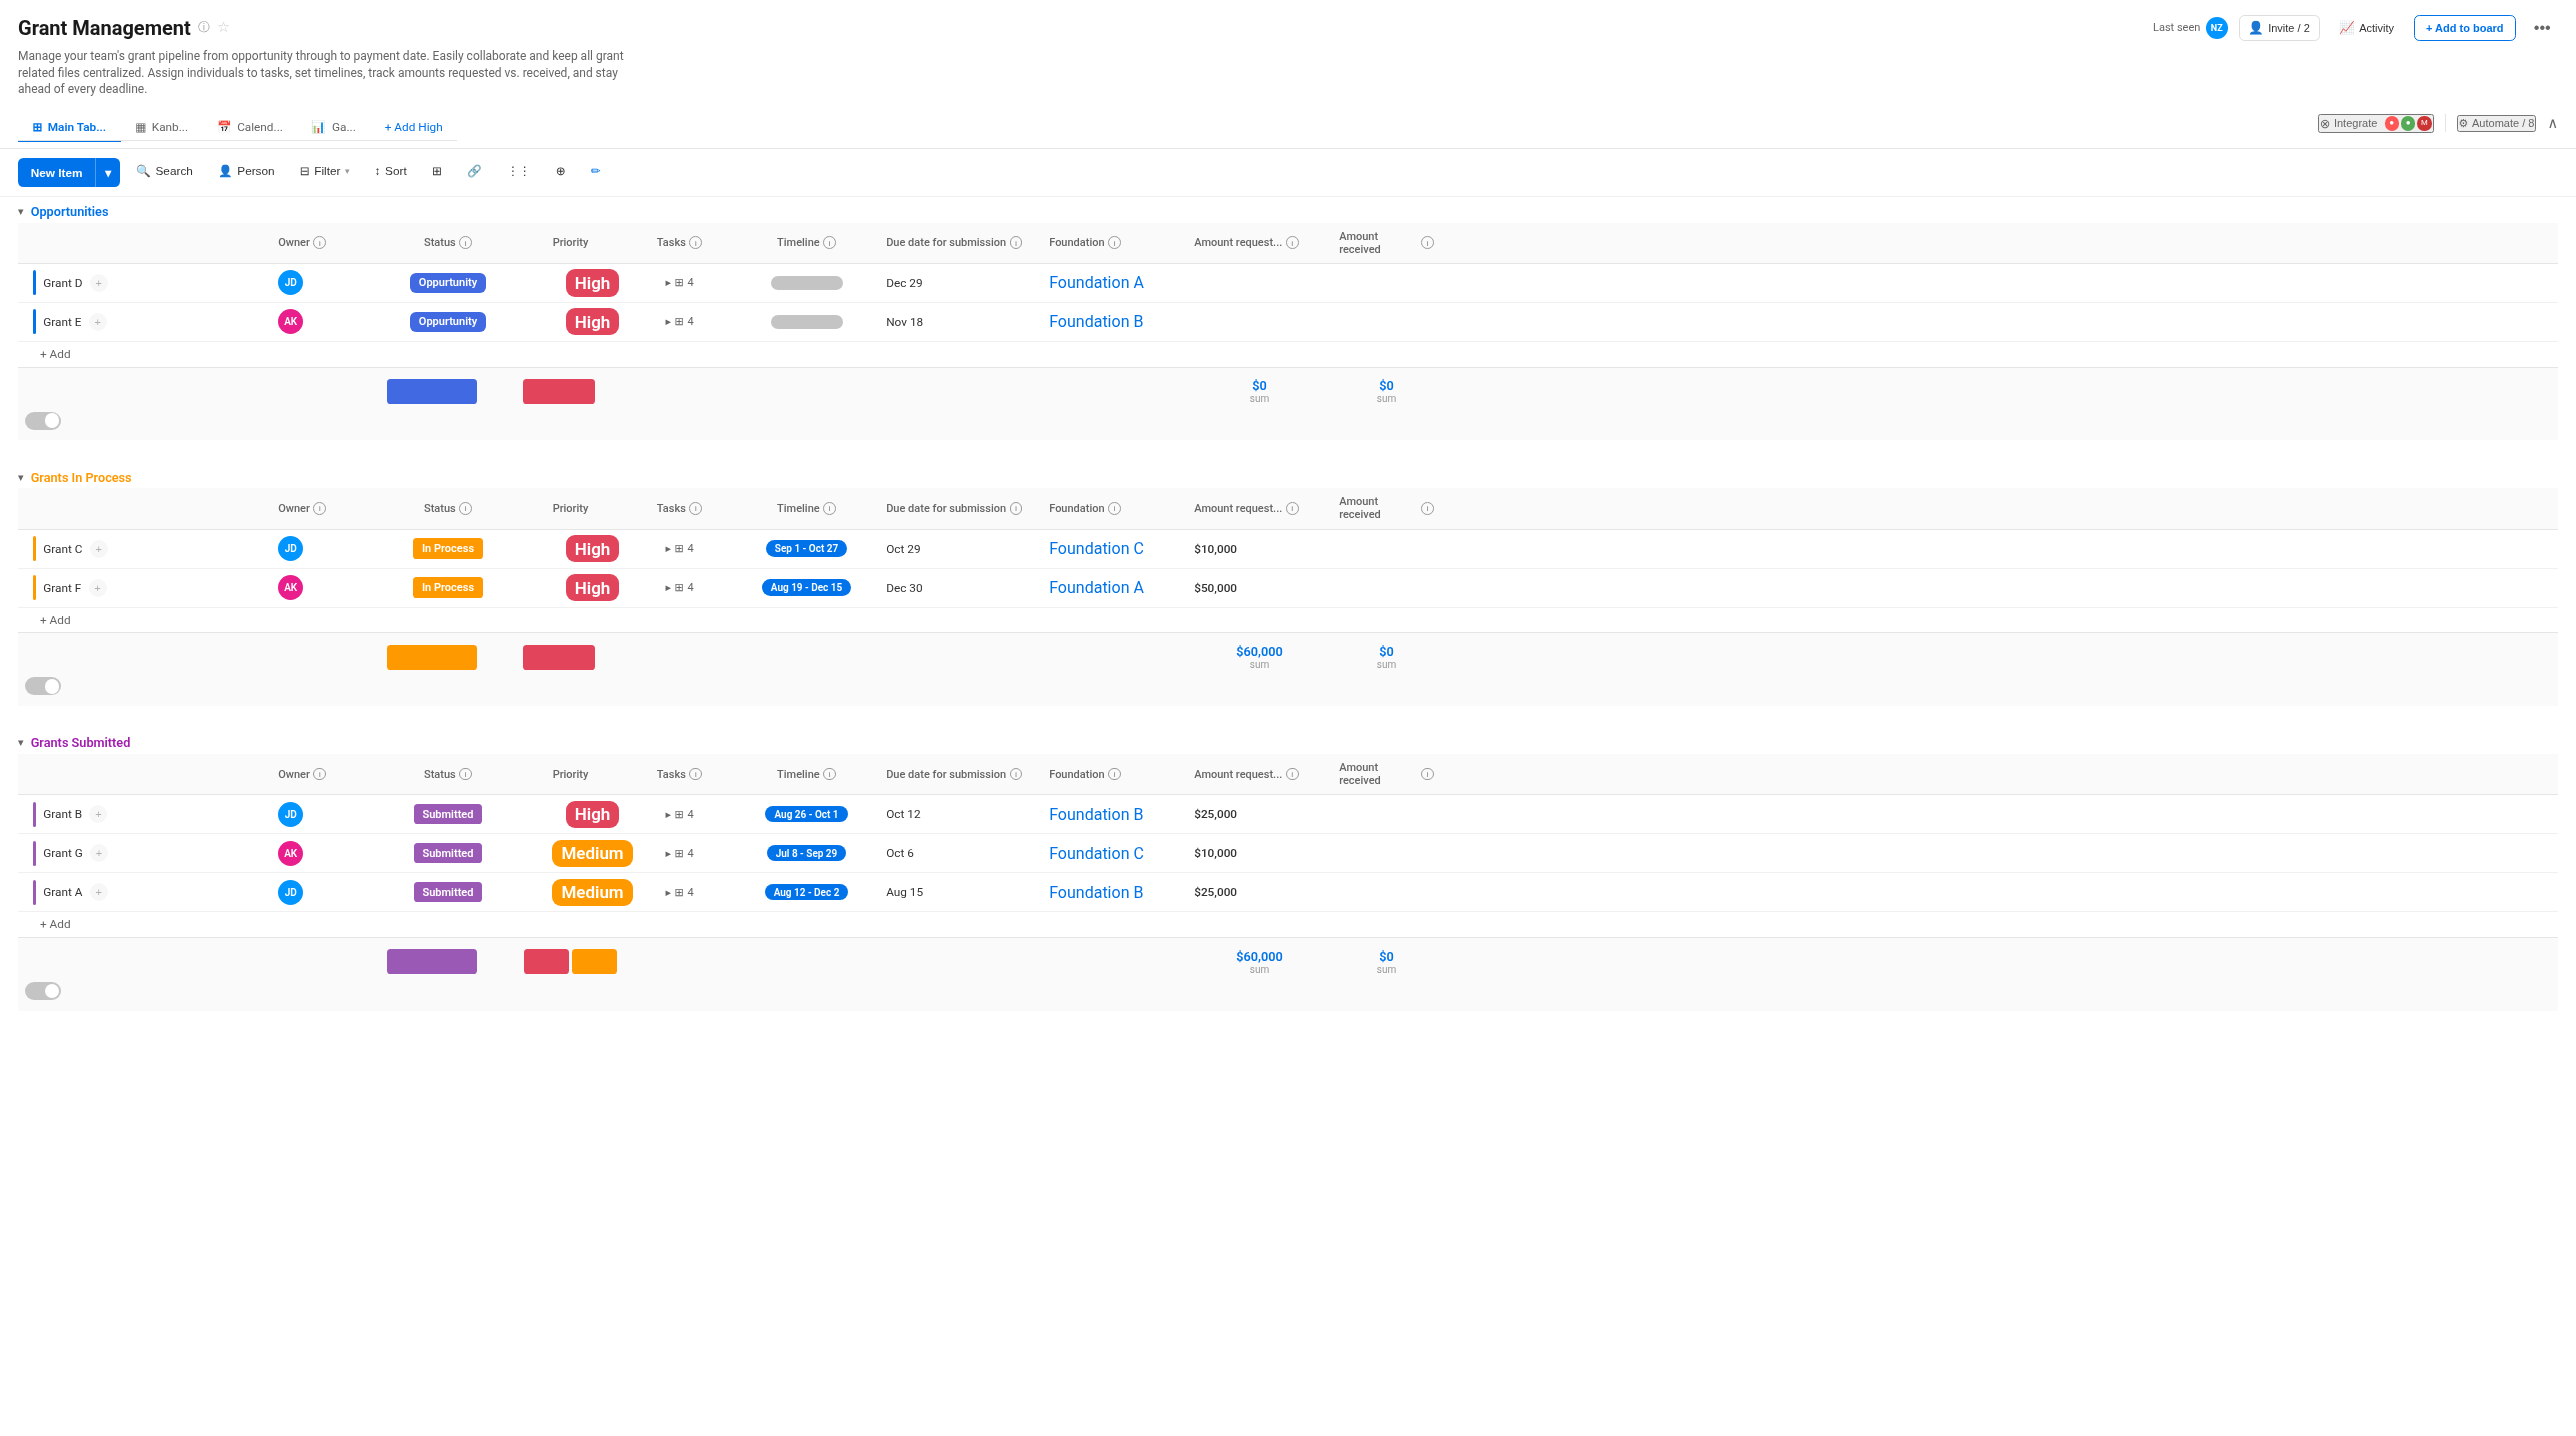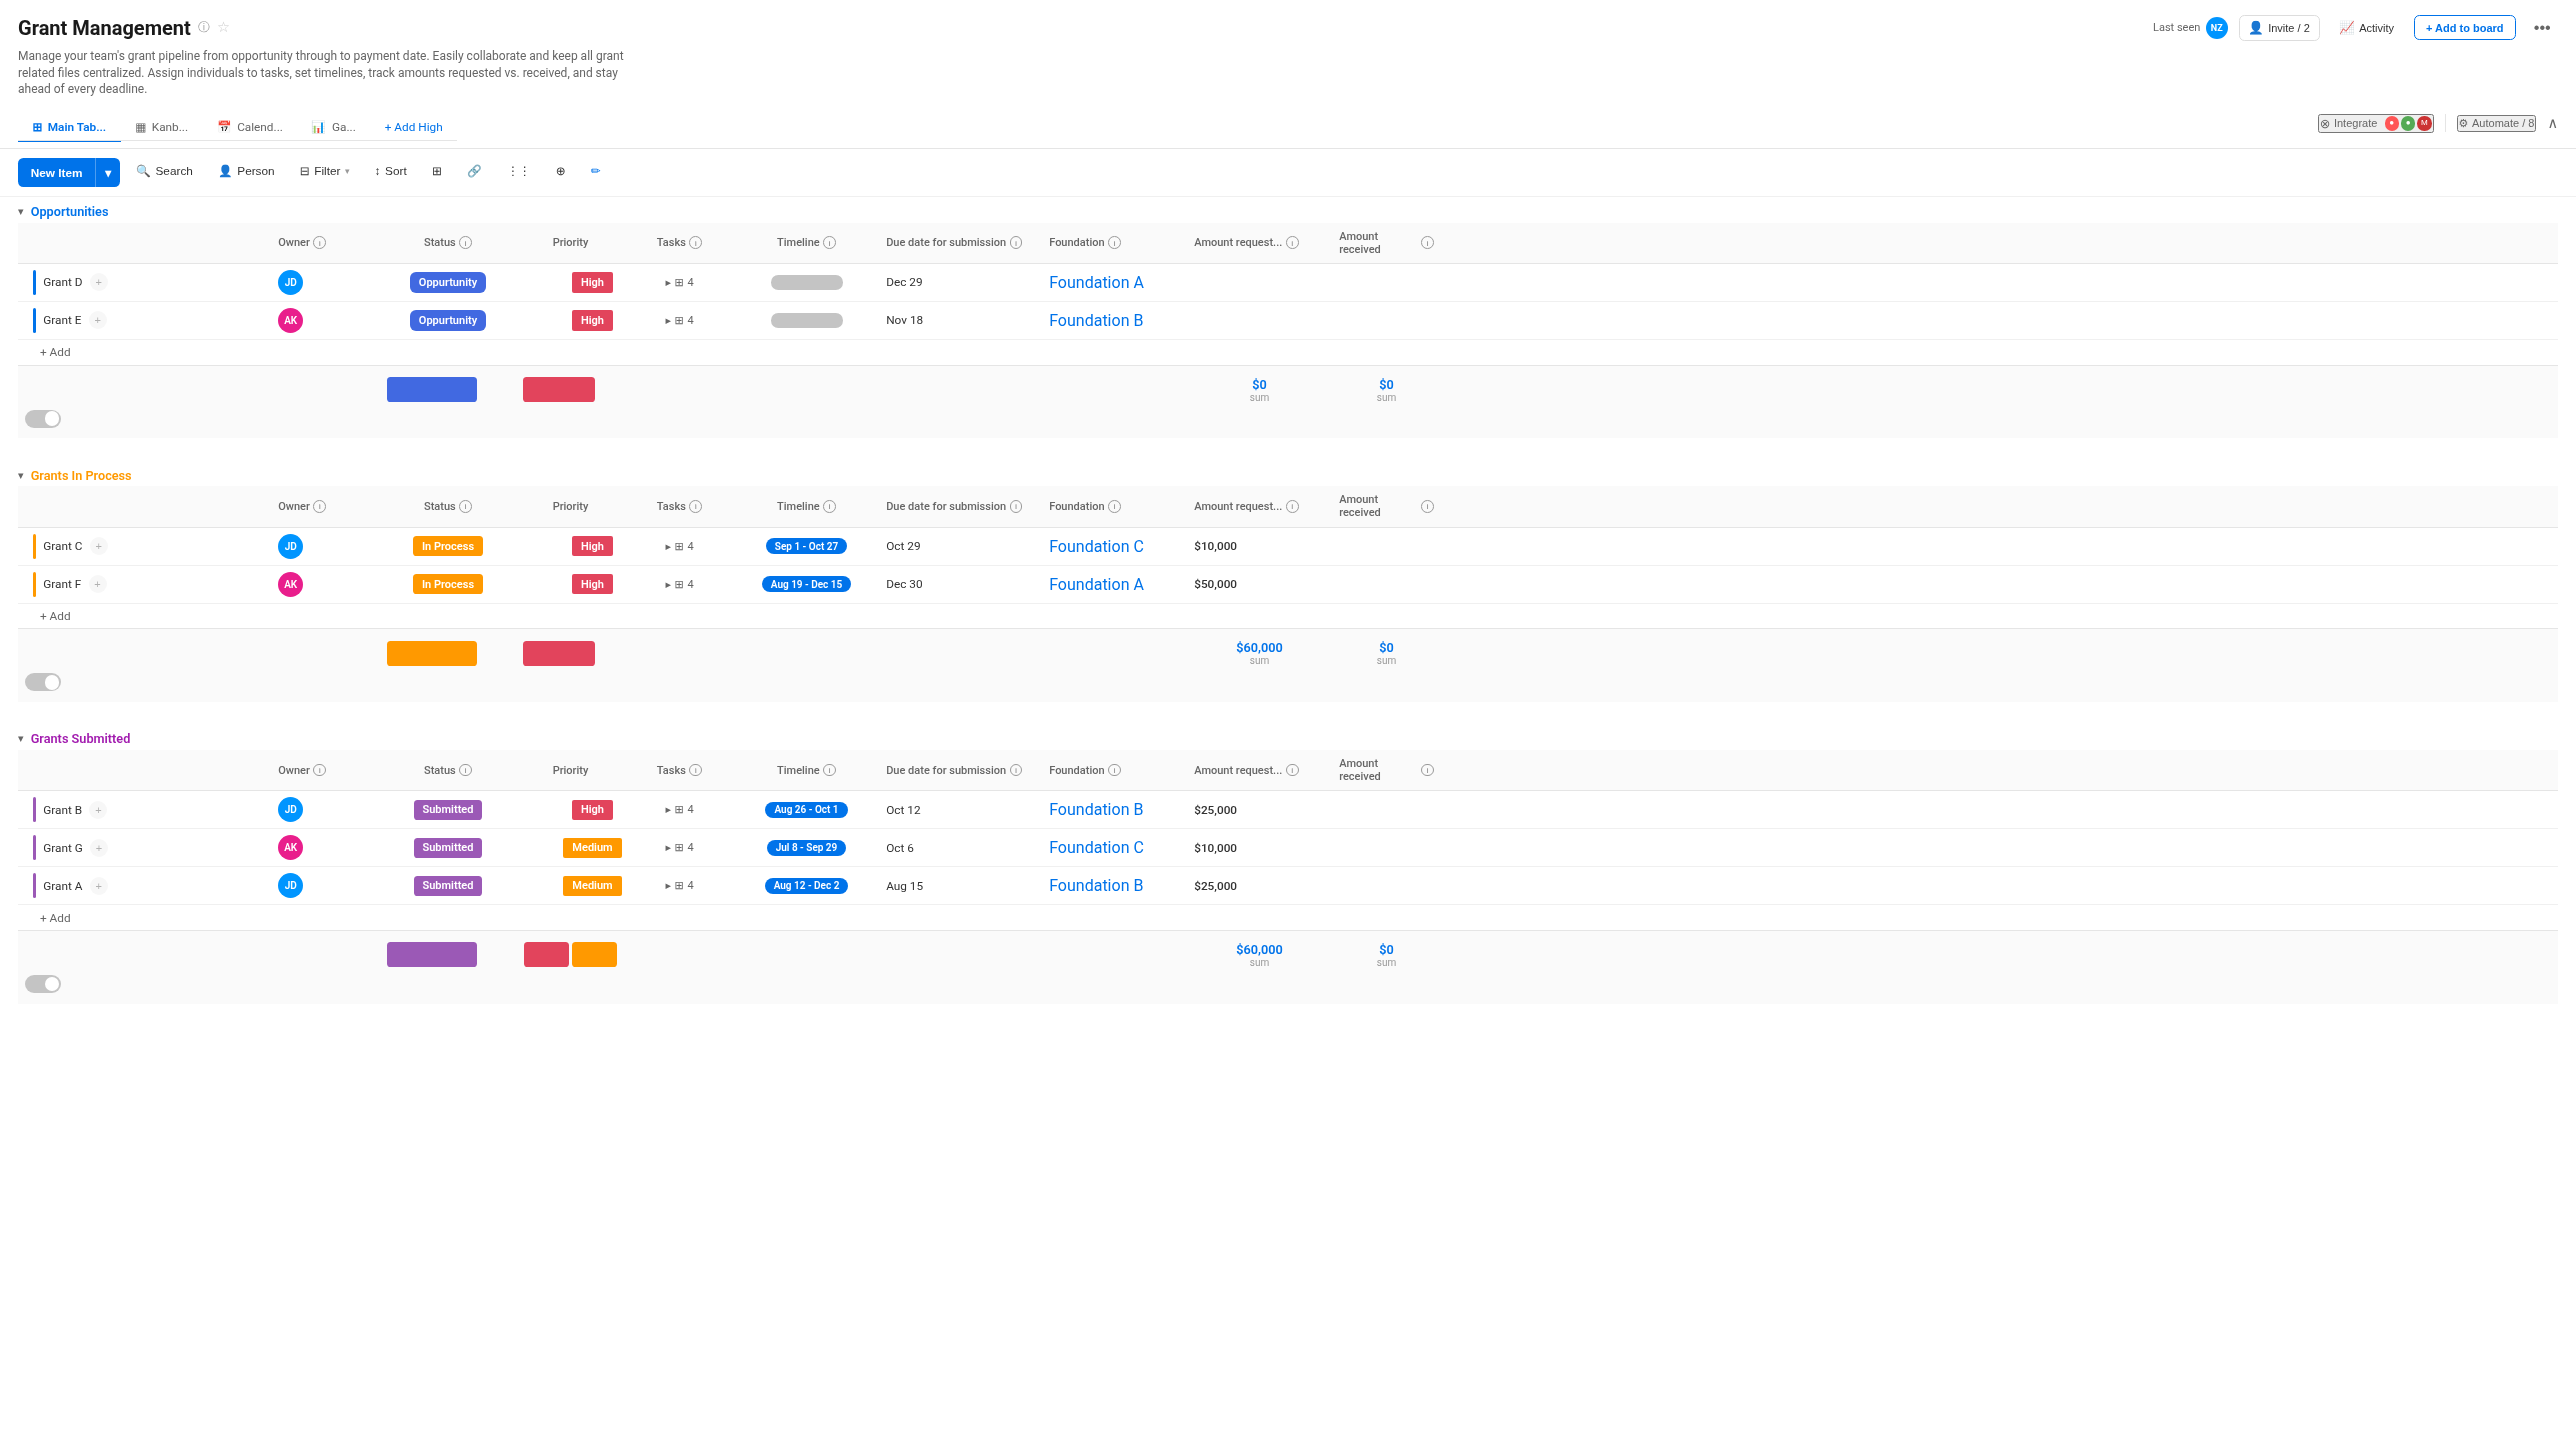--- a/index.html
+++ b/index.html
@@ -2,21 +2,21 @@
 <html style="font-size:14.5px"><head>
   <meta charset="utf-8">
   <style>
     * { box-sizing: border-box; margin: 0; padding: 0; }
     body { font-family: -apple-system, BlinkMacSystemFont, 'Segoe UI', Roboto, sans-serif; background: #fff; color: #333; font-size: 11.8px; overflow-x: hidden; }
     
     .header { padding: 14.5px 18px 7.2px; border-bottom: 0.9px solid #e5e5e5; }
     .header-top { display: flex; align-items: center; justify-content: space-between; margin-bottom: 7.2px; }
     .title-row { display: flex; align-items: center; gap: 7.2px; }
     .page-title { font-size: 20px; font-weight: 700; color: #1a1a1a; }
-    .header-actions { display: flex; align-items: center; gap: 11px; margin-left: 31px; }
+    .header-actions { display: flex; gap: 11px; margin-left: 31px; }
     .last-seen { display: flex; align-items: center; gap: 5.4px; font-size: 11px; color: #666; }
     .avatar-nz { width: 22px; height: 22px; border-radius: 50%; background: #0095ff; color: #fff; font-size: 9px; font-weight: 700; display: flex; align-items: center; justify-content: center; }
     .btn-invite { display: flex; align-items: center; gap: 3.6px; padding: 4.5px 9px; border: 0.9px solid #ddd; border-radius: 5.4px; background: #fff; cursor: pointer; font-size: 11px; color: #333; }
     .btn-activity { display: flex; align-items: center; gap: 3.6px; padding: 4.5px 9px; border: none; background: none; cursor: pointer; font-size: 11px; color: #333; }
     .btn-add-board { display: flex; align-items: center; gap: 3.6px; padding: 5.4px 11px; border: 0.9px solid #0073ea; border-radius: 5.4px; background: #fff; cursor: pointer; font-size: 11px; color: #0073ea; font-weight: 600; }
     .btn-more { padding: 3.6px 7.2px; border: none; background: none; cursor: pointer; font-size: 16.3px; color: #666; }
     .description { font-size: 12px; color: #666; line-height: 1.4; max-width: 633px; margin-bottom: 7.2px; }
     
     .tabs { display: flex; align-items: center; gap: 0; border-bottom: 1.8px solid #e5e5e5; margin-top: 7.2px; }
     .tab { display: flex; align-items: center; gap: 5.4px; padding: 7.2px 14.5px; cursor: pointer; font-size: 11.8px; color: #666; border-bottom: 1.8px solid transparent; margin-bottom: -1.8px; white-space: nowrap; }
@@ -54,21 +54,21 @@
     .row-left-bar.orange { background: #ff9900; }
     .row-left-bar.purple { background: #9b59b6; }
     
     .add-row { padding: 5.4px 7.2px 5.4px 22px; color: #666; font-size: 11.8px; cursor: pointer; display: flex; align-items: center; gap: 3.6px; }
     
     .status-badge { border-radius: 3.6px; padding: 3.6px 9px; font-size: 11px; font-weight: 600; color: #fff; white-space: nowrap; }
     .status-opportunity { background: #4169e1; border-radius: 6px; }
     .status-in-process { background: #ff9900; }
     .status-submitted { background: #9b59b6; }
     
-    .priority-badge { border-radius: 2px; padding: 3.6px 9px; font-size: 11px; font-weight: 600; color: #fff; margin-left: 44px; }
+    .priority-badge { border-radius: 9px; padding: 3.6px 9px; font-size: 17px; font-weight: 600; color: #fff; margin-left: 44px; }
     .priority-high { background: #e2445c; }
     .priority-medium { background: #ff9900; }
     
     .timeline-bar { border-radius: 18px; padding: 2.7px 9px; font-size: 10px; font-weight: 600; color: #fff; white-space: nowrap; display: inline-block; }
     .timeline-blue { background: #0073ea; }
     .timeline-gray { background: #c4c4c4; height: 14.5px; width: 72px; border-radius: 7.2px; display: inline-block; }
     
     .task-cell { display: flex; align-items: center; gap: 3.6px; font-size: 11px; color: #666; }
     .avatar-placeholder { width: 25px; height: 25px; border-radius: 50%; display: flex; align-items: center; justify-content: center; font-size: 10px; font-weight: 600; color: #fff; }
     .avatar-blue { background: #0095ff; }

